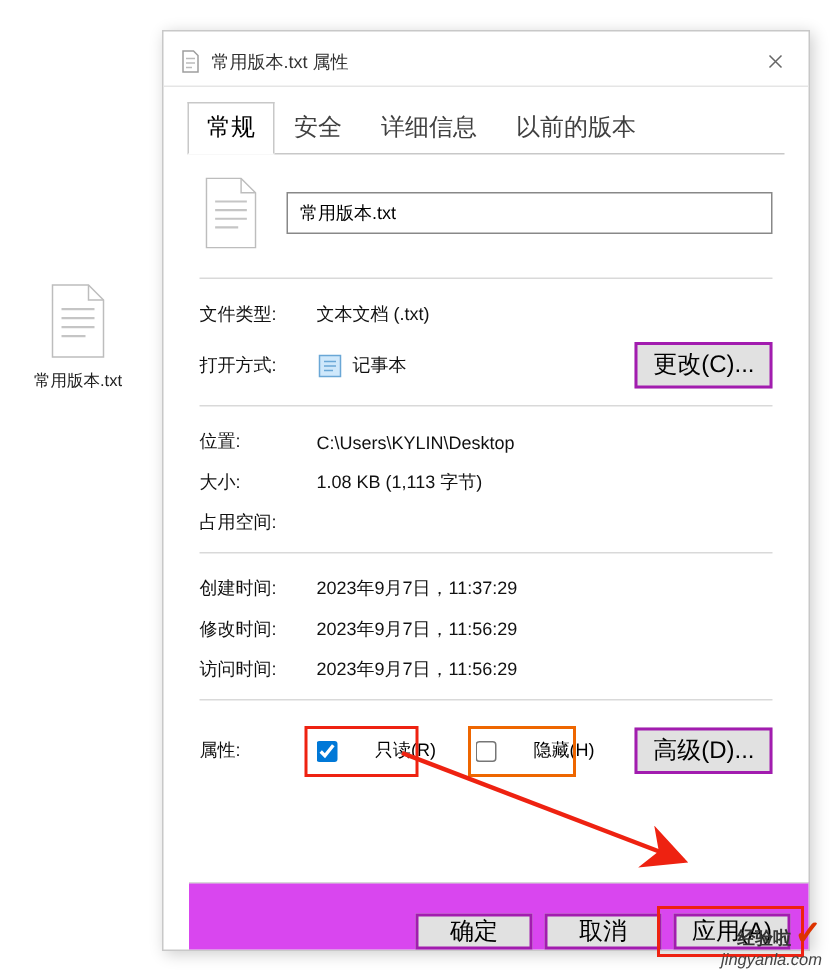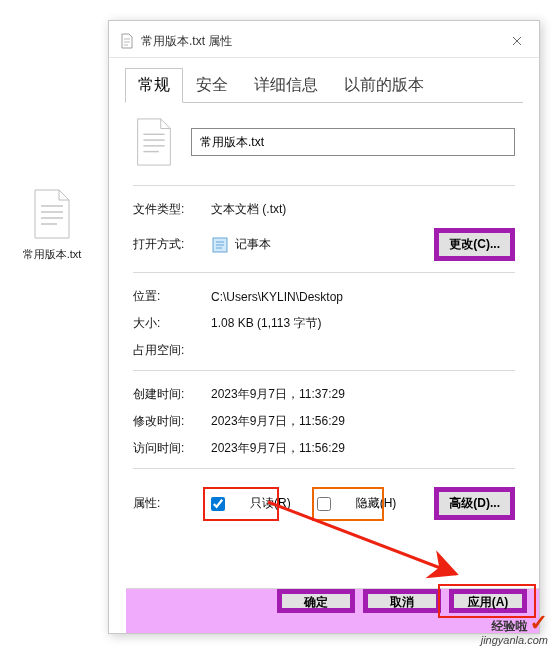--- a/index.html
+++ b/index.html
@@ -30,32 +30,32 @@
   .row1{display:flex;align-items:center;margin-bottom:18px;}
   .bigicon{width:42px;height:50px;margin-right:16px;}
   .fname-input{flex:1;height:26px;border:1px solid #888;padding:0 8px;font-size:12px;font-family:inherit;}
 
   .sep{border:none;border-top:1px solid #d9d9d9;margin:6px 0 10px;}
   .kv{display:flex;align-items:center;padding:5px 0;font-size:12px;}
   .kv .k{width:78px;color:#111;}
   .kv .v{flex:1;color:#111;}
   .openrow .v{display:flex;align-items:center;}
   .smicon{width:18px;height:18px;margin-right:6px;}
-  .btn{background:#e1e1e1;border:5px solid #a21caf;padding:3px 10px;font-size:12px;font-family:inherit;cursor:pointer;font-weight:bold;}
+  .btn{background:#e1e1e1;border:2px solid #a21caf;padding:3px 10px;font-size:16px;font-family:inherit;cursor:pointer;}
   .openspacer{flex:1;}
 
   .attr-row{display:flex;align-items:center;padding:8px 0 4px;}
   .cbwrap{display:flex;align-items:center;margin-right:26px;position:relative;gap:20px;}
   .cbwrap input{width:14px;height:14px;margin:0 5px 0 0;accent-color:#0078d7;}
 
   .redbox-r{position:absolute;left:-8px;top:-8px;width:72px;height:30px;border:2px solid #e21;pointer-events:none;}
   .redbox-h{position:absolute;left:-5px;top:-8px;width:68px;height:30px;border:2px solid #e60;pointer-events:none;}
 
   
-  .footer{position:absolute;left:17px;right:0;bottom:0;height:44px;border-top:1px solid #d9d9d9;background:#f0abfc;display:flex;align-items:flex-start;justify-content:flex-end;padding:0 12px;gap:8px;}
+  .footer{position:absolute;left:17px;right:0;bottom:0;height:44px;border-top:1px solid #d9d9d9;background:#d946ef;display:flex;align-items:flex-end;justify-content:flex-end;padding:0 12px;gap:8px;}
   .footer .btn{width:78px;height:24px;padding:0;}
   .ok-highlight{position:absolute;right:-9px;top:-5px;width:94px;height:30px;border:2px solid #e21;pointer-events:none;}
 
   
   .arrow{position:absolute;left:260px;top:494px;width:210px;height:90px;pointer-events:none;}
 
   
   .wm{position:absolute;right:6px;bottom:6px;font-size:11px;color:#333;text-align:right;line-height:14px;}
   .wm .b{font-size:12px;font-weight:700;}
   .wm .chk{color:#d30;font-size:22px;font-weight:700;margin-left:2px;}

